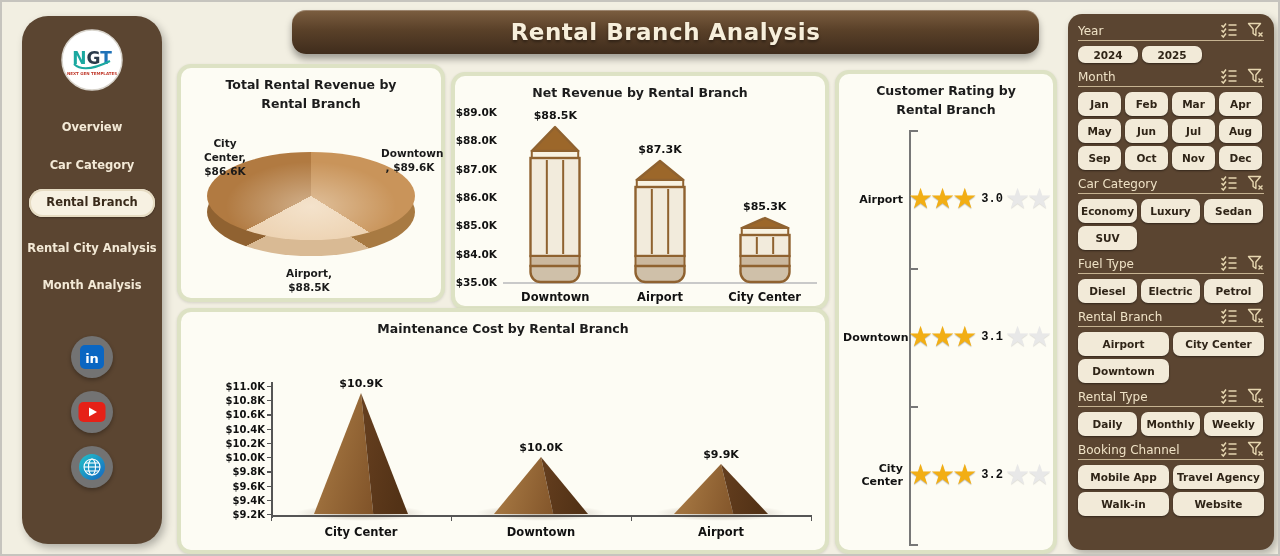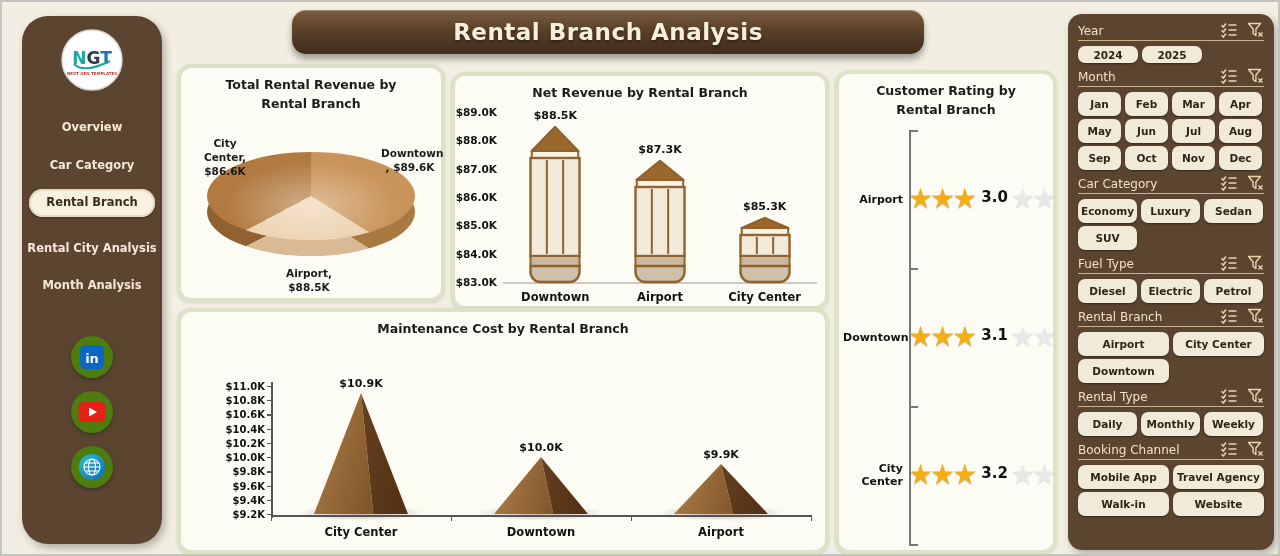--- a/index.html
+++ b/index.html
@@ -7,25 +7,25 @@
 
   
   .sidebar{position:absolute;left:20px;top:14px;width:140px;height:528px;background:#5b4531;border-radius:26px;
            box-shadow:3px 4px 8px rgba(0,0,0,.28);display:flex;flex-direction:column;align-items:center;box-sizing:border-box;}
   .logo{margin-top:12px;}
   .nav{width:100%;display:flex;flex-direction:column;align-items:center;}
   .nav-item{margin-top:26px;font-weight:bold;font-size:11.5px;color:#f3e9d6;text-align:center;cursor:pointer;line-height:1;}
   .nav-item.active{background:#f7f1e2;color:#3a2b1b;border-radius:15px;width:126px;padding:8px 0;margin-top:18px;
                    box-shadow:inset 0 0 0 2px #e6dbc2,0 1px 2px rgba(0,0,0,.3);}
   .social{margin-top:44px;display:flex;flex-direction:column;gap:13px;align-items:center;}
-  .social-circle{width:42px;height:42px;border-radius:50%;background:#4d7c0f;display:flex;align-items:center;justify-content:center;
+  .social-circle{width:42px;height:42px;border-radius:50%;background:#737373;display:flex;align-items:center;justify-content:center;
                  box-shadow:0 2px 4px rgba(0,0,0,.3);cursor:pointer;}
 
   
-  .banner{position:absolute;left:290px;top:8px;width:632px;height:44px;border-radius:14px;
+  .banner{position:absolute;left:290px;top:8px;width:747px;height:44px;border-radius:14px;
           background:linear-gradient(180deg,#7c5e40 0%,#5a4129 45%,#3f2c1c 100%);
           box-shadow:0 5px 7px rgba(0,0,0,.35),inset 0 1px 0 rgba(255,255,255,.25);
           display:flex;align-items:center;justify-content:center;color:#f7efdb;font-size:23px;font-weight:bold;
           letter-spacing:.5px;text-shadow:0 2px 3px rgba(0,0,0,.4);}
 
   
   .card{position:absolute;background:#fdfcf4;border:4px solid #dde2c4;border-radius:14px;box-shadow:0 1px 3px rgba(0,0,0,.12);box-sizing:border-box;}
   #card-pie{left:175px;top:62px;width:268px;height:238px;}
   #card-pencil{left:449px;top:70px;width:378px;height:238px;}
   #card-maint{left:175px;top:306px;width:652px;height:246px;}
@@ -56,21 +56,21 @@
   .pyr .fr{position:absolute;inset:0;clip-path:polygon(50% 0,63% 100%,100% 100%);
            background:linear-gradient(100deg,#6b4322 30%,#533216 90%);}
   .pyr-shadow{position:absolute;border-radius:50%;background:radial-gradient(ellipse,rgba(90,70,50,.4),rgba(90,70,50,0) 70%);}
 
   
   .rrow{position:absolute;left:4px;width:206px;display:flex;align-items:center;transform:translateY(-50%);}
   .rlabel{width:60px;text-align:right;margin-right:5px;font-size:11px;font-weight:bold;color:#111;flex:none;}
   .stars{white-space:nowrap;font-size:28px;letter-spacing:-3px;line-height:1;}
   .stars .gold{color:#f2ae14;text-shadow:0 1px 1px rgba(0,0,0,.25);}
   .stars .gray{color:#e8e8e8;text-shadow:0 1px 1px rgba(0,0,0,.12);}
-  .rval{font-size:15px;font-weight:bold;color:#111;letter-spacing:0;margin:0 2px 0 7px;vertical-align:6px;}
+  .rval{font-size:12px;font-weight:bold;color:#111;letter-spacing:0;margin:0 2px 0 7px;vertical-align:6px;font-family:Liberation Mono, monospace;}
 
   
   .filters{position:absolute;left:1066px;top:12px;width:206px;height:536px;background:#5b4531;border-radius:14px;
            box-shadow:3px 4px 8px rgba(0,0,0,.28);padding:8px 10px;box-sizing:border-box;}
   .fheader{display:flex;align-items:flex-end;justify-content:space-between;border-bottom:1px solid rgba(233,216,178,.75);
            padding-bottom:2px;margin:5px 0 5px;}
   .fsection:first-child .fheader{margin-top:0;}
   .flabel{color:#efe2c6;font-size:12px;}
   .ficons{display:flex;gap:10px;align-items:center;}
   .ficon{cursor:pointer;display:block;}
@@ -165,21 +165,21 @@
 
   <section class="card" id="card-pencil">
     <div class="ctitle">Net Revenue by Rental Branch</div>
     <div class="chart-area" id="pencil-area">
         <div class="ylab" style="left:0;width:42px;top:36px">$89.0K</div>
         <div class="ylab" style="left:0;width:42px;top:64.33333333333333px">$88.0K</div>
         <div class="ylab" style="left:0;width:42px;top:92.66666666666666px">$87.0K</div>
         <div class="ylab" style="left:0;width:42px;top:121px">$86.0K</div>
         <div class="ylab" style="left:0;width:42px;top:149.33333333333331px">$85.0K</div>
         <div class="ylab" style="left:0;width:42px;top:177.66666666666666px">$84.0K</div>
-        <div class="ylab" style="left:0;width:42px;top:206px">$83.0K</div>
+        <div class="ylab" style="left:0;width:42px;top:206px">$35.0K</div>
         <div class="baseline" style="left:48px;top:206px;width:314px;height:2px"></div>
         <svg width="54" height="156" style="position:absolute;left:73.33333333333334px;top:50px;overflow:visible">
           <polygon points="27,1 3.7800000000000002,25 50.220000000000006,25" fill="#9c672a" stroke="#8f6230" stroke-width="2.4" stroke-linejoin="round"></polygon>
           <rect x="3.7800000000000002" y="25" width="46.44" height="7" fill="#f8f2e2" stroke="#8f6230" stroke-width="2"></rect>
           <rect x="2.5" y="32" width="49" height="98" fill="#f2ebdc" stroke="#8f6230" stroke-width="2.4"></rect>
           <line x1="18.833333333333332" y1="34" x2="18.833333333333332" y2="128" stroke="#8f6230" stroke-width="2"></line>
           <line x1="35.166666666666664" y1="34" x2="35.166666666666664" y2="128" stroke="#8f6230" stroke-width="2"></line>
           <rect x="2.5" y="130" width="49" height="10" fill="#cbb89e" stroke="#8f6230" stroke-width="2"></rect>
           <path d="M2.5 140 h49 v6 a10 10 0 0 1 -10 10 h-29 a10 10 0 0 1 -10 -10 z" fill="#cfc0a9" stroke="#8f6230" stroke-width="2.4"></path>
         </svg>

